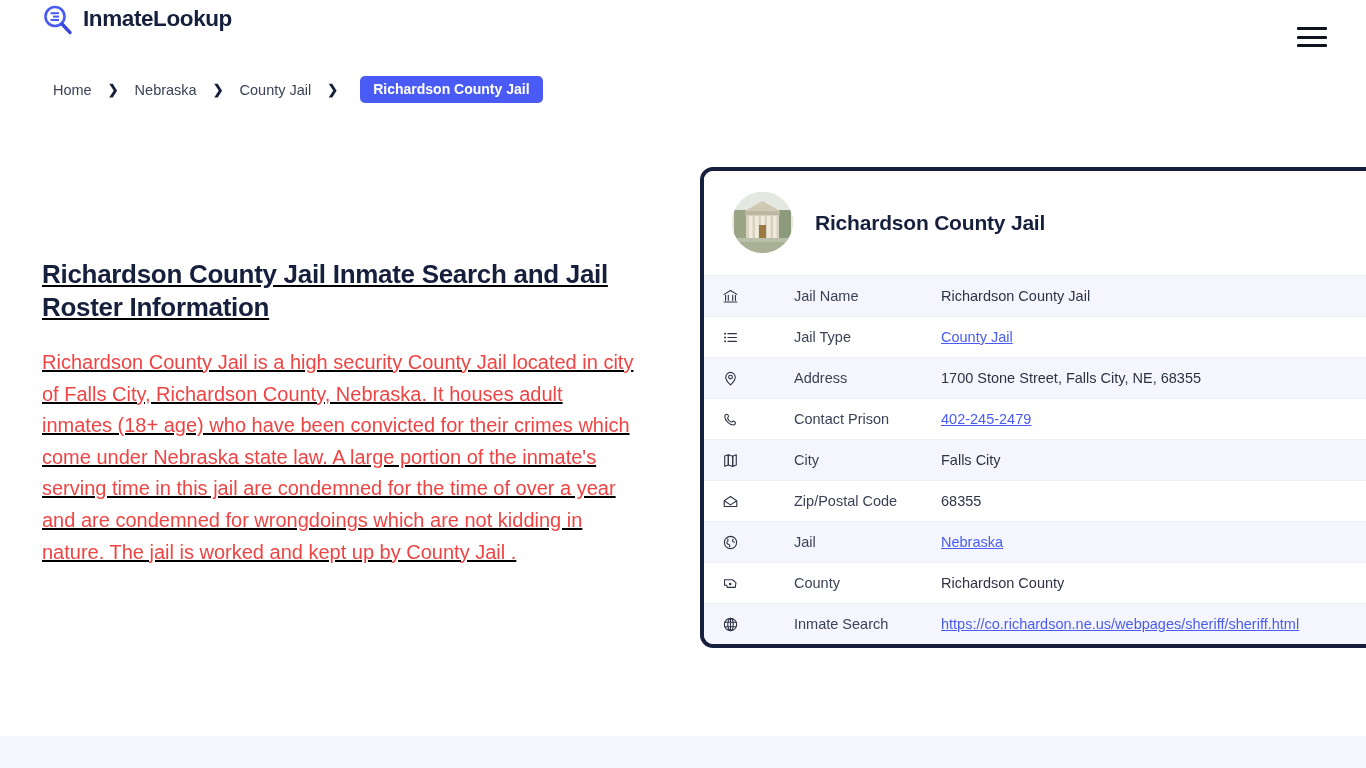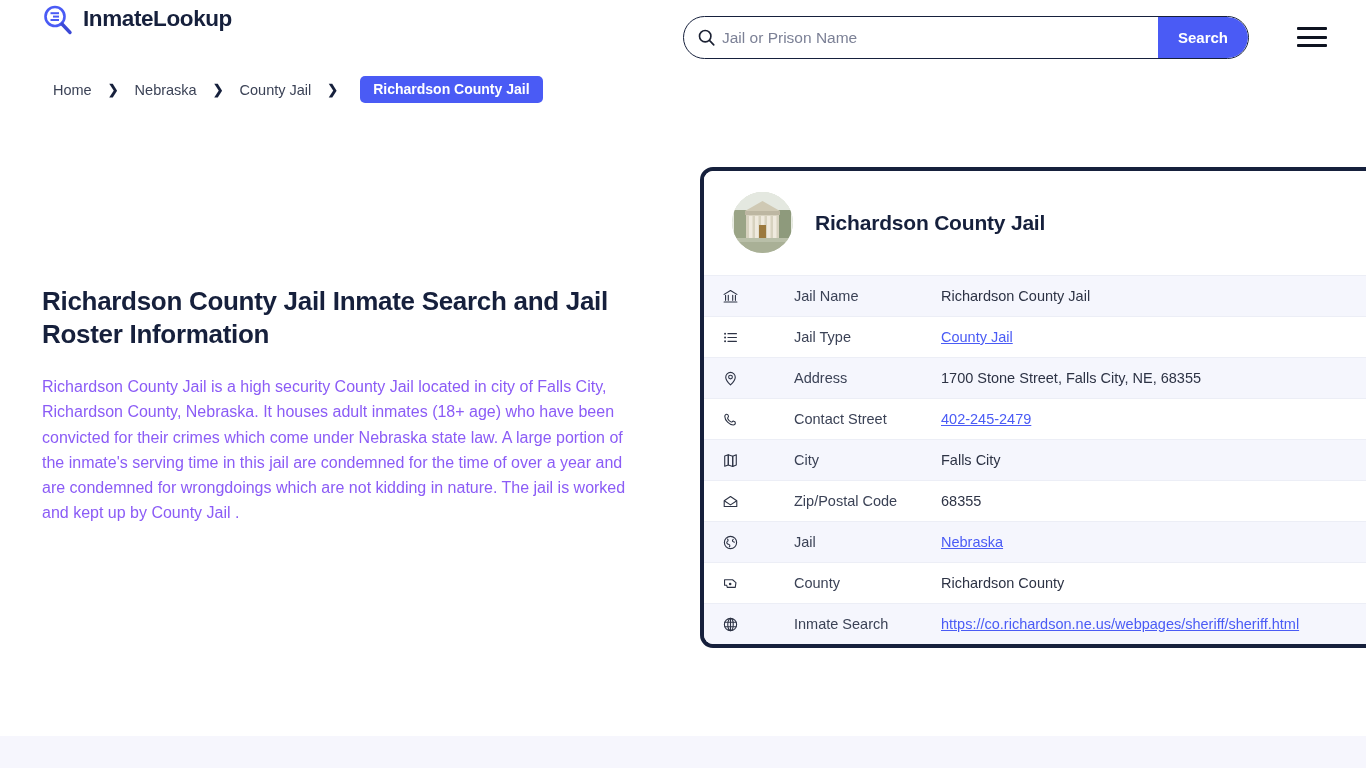--- a/index.html
+++ b/index.html
@@ -74,28 +74,28 @@
     display: inline-block; margin: 0 8px; color: #16203c;
     font-weight: 800; font-size: 13px; line-height: 1;
   }
   .crumb-current {
     background: #4a5bf5; color: #fff; font-weight: 700;
     padding: 5px 13px 6px; border-radius: 5px; font-size: 14px;
     margin-left: 6px;
   }
 
   
-  .left-col { position: absolute; left: 42px; top: 285px; width: 592px; }
+  .left-col { position: absolute; left: 42px; top: 258px; width: 592px; text-decoration: underline; }
   .page-title {
     font-size: 26px; font-weight: 700; color: #16203c;
     line-height: 1.25; letter-spacing: -0.3px;
     margin-bottom: 24px;
   }
   .body-para {
-    font-size: 16px; color: #8b5cf6; line-height: 1.58;
+    font-size: 20px; color: #ef4444; line-height: 1.58;
     margin-bottom: 20px;
   }
 
   
   .jail-card {
     position: absolute; left: 700px; top: 167px;
     width: 760px; 
     border: 4px solid #16203c;
     border-radius: 13px;
     background: #ffffff;
@@ -158,30 +158,20 @@
         <circle cx="13" cy="12.5" r="9.5" fill="none" stroke="#4a5bf5" stroke-width="2.6"></circle>
         <line x1="8.5" y1="9.2" x2="17" y2="9.2" stroke="#4a5bf5" stroke-width="2"></line>
         <line x1="11" y1="12.6" x2="17" y2="12.6" stroke="#4a5bf5" stroke-width="2"></line>
         <line x1="8.5" y1="16" x2="17" y2="16" stroke="#4a5bf5" stroke-width="2"></line>
         <line x1="20" y1="20" x2="28" y2="28.5" stroke="#3c49d6" stroke-width="3.4" stroke-linecap="round"></line>
       </svg>
     </span>
     <span class="logo-text">InmateLookup</span>
   </div>
 
-  <div class="searchbar">
-    <span class="search-icon-box">
-      <svg viewBox="0 0 22 22" width="19" height="19" aria-hidden="true">
-        <circle cx="9.5" cy="9.5" r="6.6" fill="none" stroke="#1b2133" stroke-width="1.9"></circle>
-        <line x1="14.4" y1="14.4" x2="19.4" y2="19.6" stroke="#1b2133" stroke-width="1.9" stroke-linecap="round"></line>
-      </svg>
-    </span>
-    <input class="search-input" type="text" placeholder="Jail or Prison Name" style="">
-    <button class="search-btn">Search</button>
-  </div>
 
   <div class="hamburger">
     <span></span>
     <span></span>
     <span></span>
   </div>
 </div>
 
 <nav class="breadcrumb">
   <a class="crumb">Home</a>
@@ -277,21 +267,21 @@
       <span class="row-label">Address</span>
       <span class="row-value">1700 Stone Street, Falls City, NE, 68355</span>
     </div>
 
     <div class="info-row">
       <span class="row-icon">
         <svg viewBox="0 0 20 20" width="17" height="17">
             <path d="M4.2 3.5c1.4 0 1.7.4 2.1 1.6.4 1.1.1 1.6-.6 2.2-.4.4-.4.8-.1 1.4.7 1.4 2.3 3 3.7 3.7.6.3 1 .3 1.4-.1.6-.7 1.1-1 2.2-.6 1.2.4 1.6.7 1.6 2.1 0 1.3-1.1 2.2-2.5 2.2-4.4 0-9.9-5.5-9.9-9.9 0-1.4.9-2.6 2.1-2.6Z" transform="translate(1.2,0.4)" fill="none" stroke="#2d3345" stroke-width="1.3" stroke-linejoin="round"></path>
           </svg>
       </span>
-      <span class="row-label">Contact Street</span>
+      <span class="row-label">Contact Prison</span>
       <a class="row-value row-link">402-245-2479</a>
     </div>
 
     <div class="info-row">
       <span class="row-icon">
         <svg viewBox="0 0 20 20" width="17" height="17">
             <g fill="none" stroke="#2d3345" stroke-width="1.3" stroke-linejoin="round">
               <path d="M3.2 4.6 7.4 3.2v12.2l-4.2 1.4Z"></path>
               <path d="M7.4 3.2l5.2 1.7v12.2L7.4 15.4Z"></path>
               <path d="M12.6 4.9l4.2-1.7v12.2l-4.2 1.7Z"></path>

